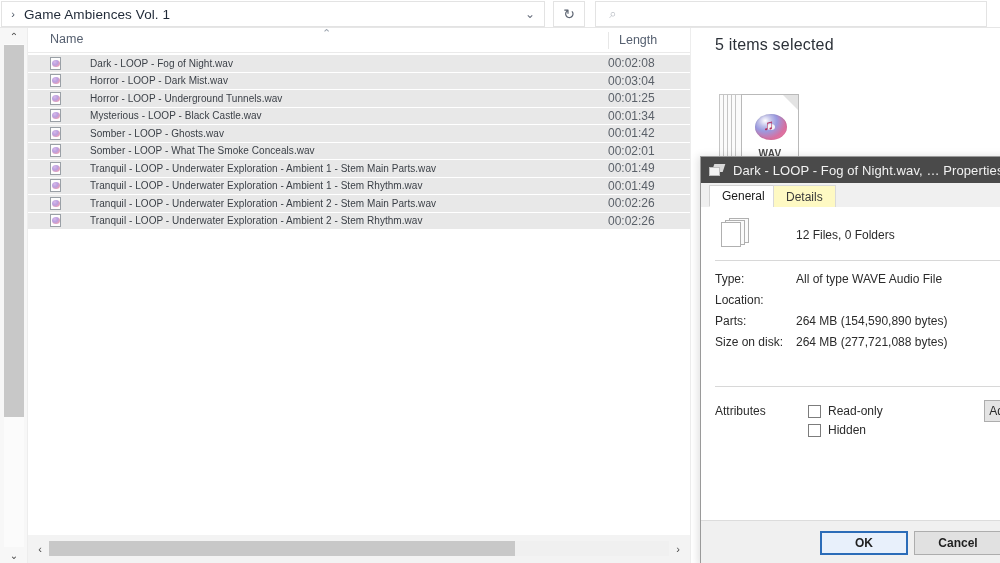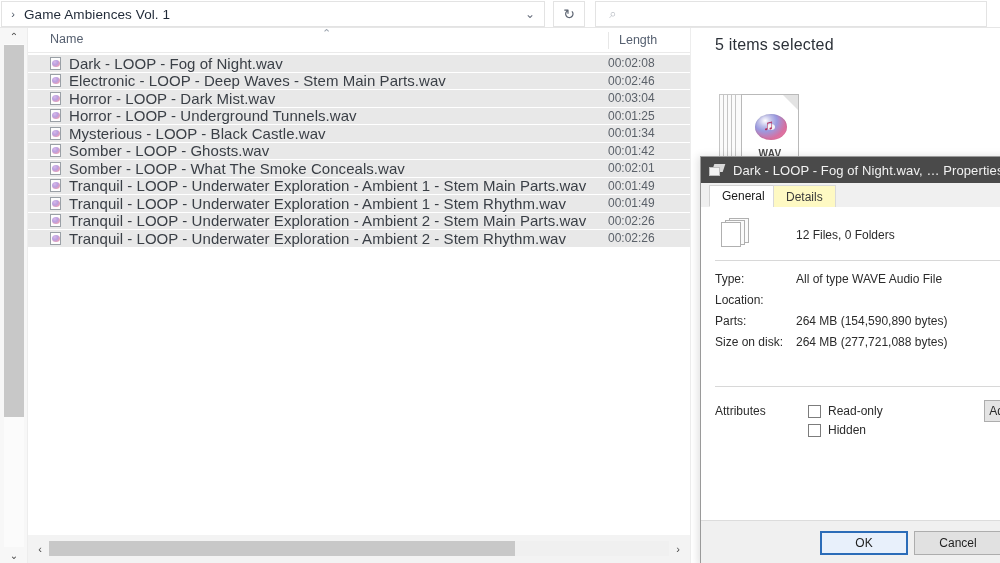--- a/index.html
+++ b/index.html
@@ -124,22 +124,23 @@
   .fi .paper {
     position: absolute; left: 0; top: 0; width: 11px; height: 13px;
     background: #fdfdfd; border: 1px solid #9aa0a6; box-sizing: border-box;
   }
   .fi .disc {
     position: absolute; left: 2px; top: 3px; width: 8px; height: 7px;
     border-radius: 50%;
     background: radial-gradient(circle at 35% 30%, #d9b7e8 0%, #b9a0e0 40%, #e8a0b8 75%, #f0c8d8 100%);
   }
   .row .fname {
-    font-size: 15px; color: #3a3f46; white-space: nowrap;
+    font-size: 10px; color: #3a3f46; white-space: nowrap;
     letter-spacing: .05px;
+    margin-left: 21px;
   }
   .row .flen {
     position: absolute; left: 580px; top: 1px;
     font-size: 12px; color: #5b6169;
   }
 
   
   .hscrollwrap {
     position: absolute; left: 28px; top: 535px; width: 662px; height: 28px;
     background: #f3f3f3;
@@ -326,21 +327,21 @@
   }
   .dialog .btnbar {
     position: absolute; left: 0; bottom: 0; width: 320px; height: 44px;
     background: #f0f0f0;
     border-top: 1px solid #dcdcdc;
   }
   .dialog .dbtn {
     position: absolute; top: 10px; width: 88px; height: 24px;
     background: #e1e1e1; border: 1px solid #adadad; box-sizing: border-box;
     display: flex; align-items: center; justify-content: center;
-    font-size: 12px; color: #1f1f1f;
+    font-size: 12px; color: #1f1f1f; font-weight: bold;
   }
   .dialog .dbtn.ok {
     left: 119px; background: #e8f0fb; border: 2px solid #2b6cb8;
   }
   .dialog .dbtn.cancel { left: 213px; }
 </style>
 </head>
 <body>
 
 <div id="root">
@@ -378,28 +379,20 @@
       <div class="hlen">Length</div>
     </div>
     <div class="rows" id="file-rows">
         <div class="row">
           <span class="fi">
             <span class="paper"></span>
             <span class="disc"></span>
           </span>
           <span class="fname">Dark - LOOP - Fog of Night.wav</span>
           <span class="flen">00:02:08</span>
-        </div>
-        <div class="row">
-          <span class="fi">
-            <span class="paper"></span>
-            <span class="disc"></span>
-          </span>
-          <span class="fname">Electronic - LOOP - Deep Waves - Stem Main Parts.wav</span>
-          <span class="flen">00:02:46</span>
         </div>
         <div class="row">
           <span class="fi">
             <span class="paper"></span>
             <span class="disc"></span>
           </span>
           <span class="fname">Horror - LOOP - Dark Mist.wav</span>
           <span class="flen">00:03:04</span>
         </div>
         <div class="row">

